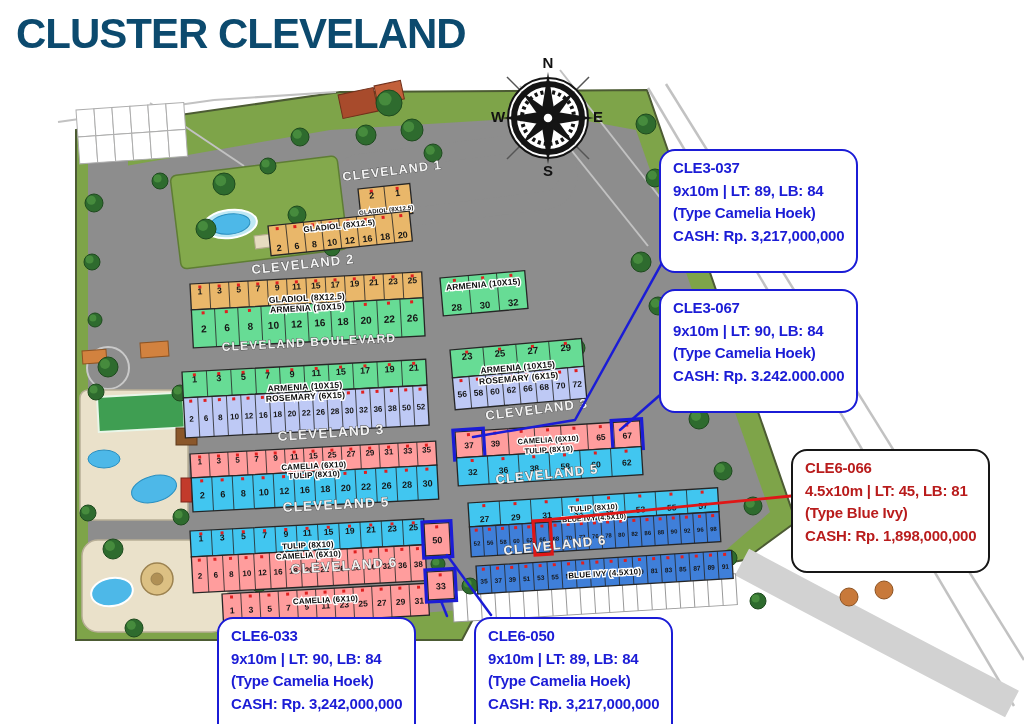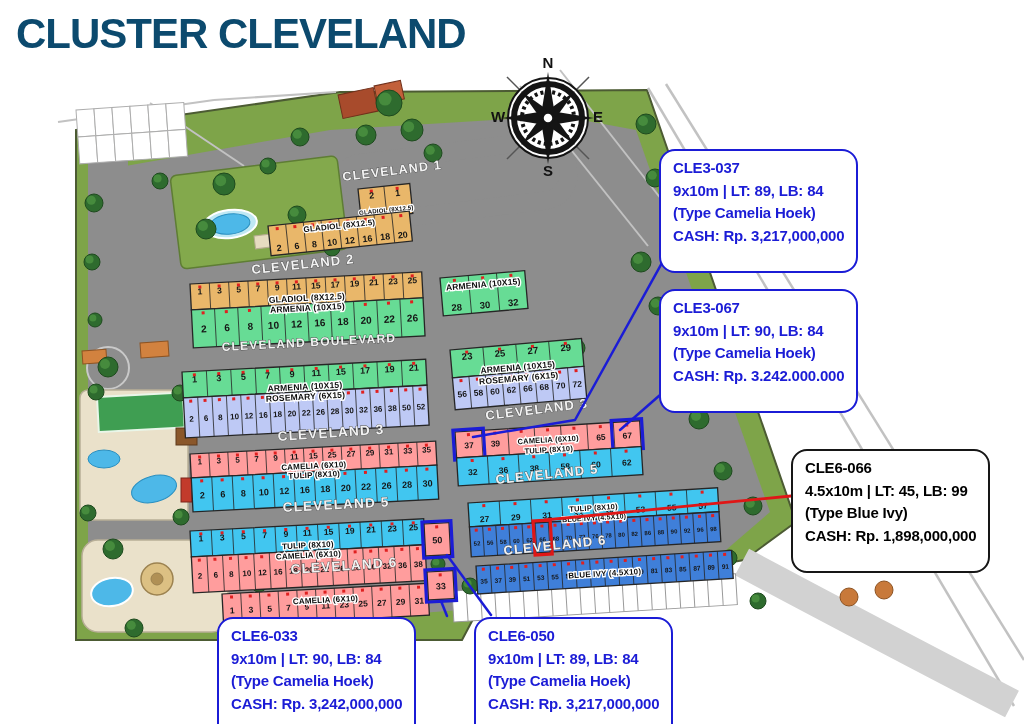--- a/index.html
+++ b/index.html
@@ -5,21 +5,21 @@
   html,body{margin:0;padding:0}
   body{width:1024px;height:724px;position:relative;background:#ffffff;
        font-family:"Liberation Sans",sans-serif;overflow:hidden}
   #plan{position:absolute;left:0;top:0}
   .title{position:absolute;left:16px;top:10px;margin:0;font-size:42px;font-weight:bold;
          letter-spacing:-1px;color:#0c4a6e;white-space:nowrap}
   .callout{position:absolute;background:#fff;border:2.5px solid;border-radius:16px;
            padding:6px 12px 24px;font-size:15px;font-weight:bold;line-height:1.5;
            white-space:nowrap;letter-spacing:-0.2px}
   .callout.blue{color:#1b1cd6;border-color:#1b1cd6}
-  .callout.black{color:#000000;border-color:#161616}
+  .callout.black{color:#b91c1c;border-color:#161616}
   #co-037{left:659px;top:149px}
   #co-067{left:659px;top:289px}
   #co-066{left:791px;top:449px}
   #co-033{left:217px;top:617px}
   #co-050{left:474px;top:617px}
 </style>
 </head>
 <body>
 
 <svg id="plan" width="1024" height="724" viewBox="0 0 1024 724">
@@ -861,21 +861,21 @@
   <div>CASH: Rp. 3,217,000,000</div>
 </div>
 <div class="callout blue" id="co-067">
   <div>CLE3-067</div>
   <div>9x10m | LT: 90, LB: 84</div>
   <div>(Type Camelia Hoek)</div>
   <div>CASH: Rp. 3.242.000.000</div>
 </div>
 <div class="callout black" id="co-066">
   <div>CLE6-066</div>
-  <div>4.5x10m | LT: 45, LB: 99</div>
+  <div>4.5x10m | LT: 45, LB: 81</div>
   <div>(Type Blue Ivy)</div>
   <div>CASH: Rp. 1,898,000,000</div>
 </div>
 <div class="callout blue" id="co-033">
   <div>CLE6-033</div>
   <div>9x10m | LT: 90, LB: 84</div>
   <div>(Type Camelia Hoek)</div>
   <div>CASH: Rp. 3,242,000,000</div>
 </div>
 <div class="callout blue" id="co-050">

